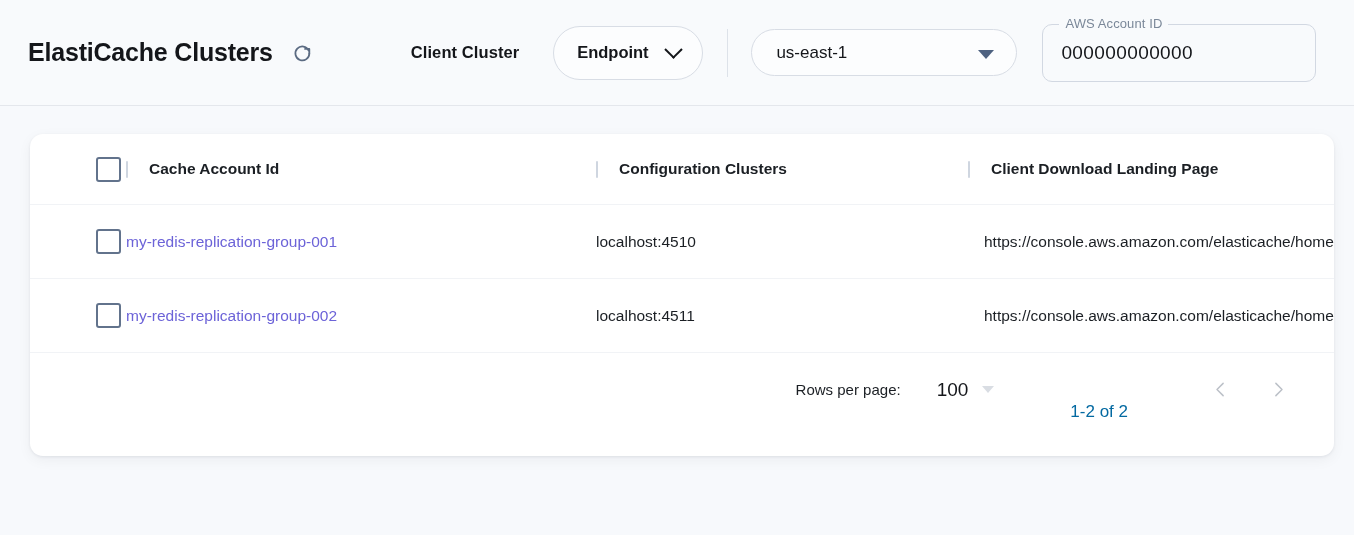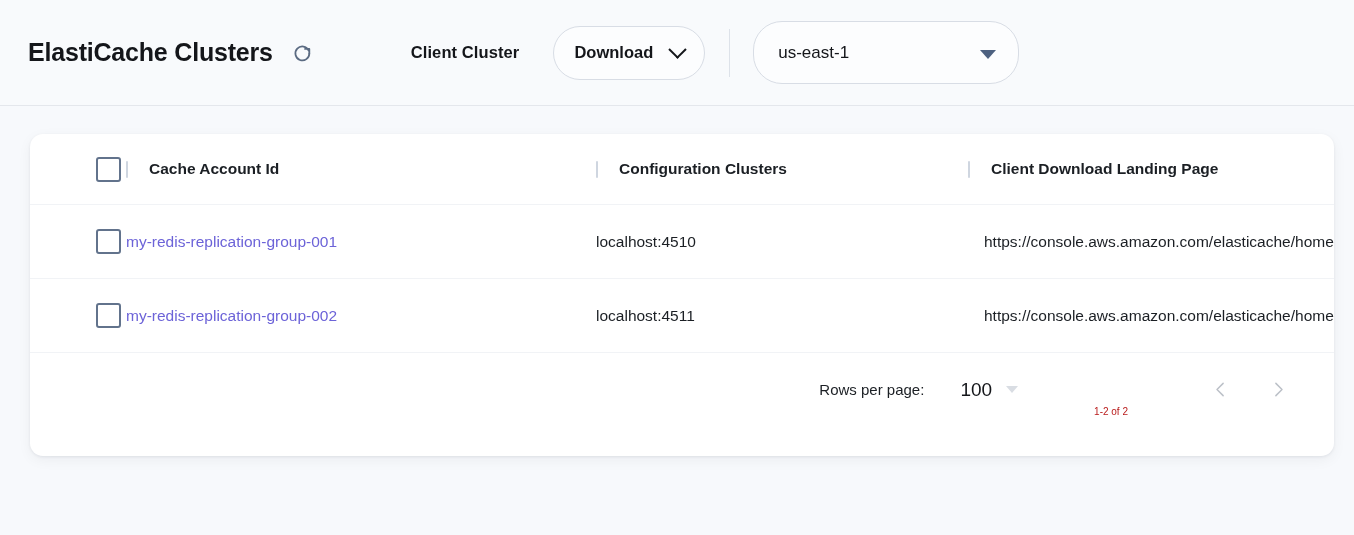--- a/index.html
+++ b/index.html
@@ -73,21 +73,21 @@
   }
   .vdivider {
     width: 1px;
     height: 48px;
     background: #dde2e9;
     margin: 0 23px 0 24px;
   }
   .region-select {
     position: relative;
     width: 266px;
-    height: 63px;
+    height: 47px;
     background: #fcfdfe;
     border: 1px solid #d8dde5;
     border-radius: 29px;
     display: flex; align-items: center;
     padding: 0 24px;
     font-size: 17px;
     color: #14161a;
     cursor: pointer;
   }
   .region-caret {
@@ -237,22 +237,22 @@
     margin-right: 76px;
   }
   .rpp-value { font-size: 19px; color: #14161a; }
   .rpp-caret {
     width: 0; height: 0;
     border-left: 6px solid transparent;
     border-right: 6px solid transparent;
     border-top: 7px solid #d9dde3;
   }
   .range-text {
-    font-size: 10px;
-    color: #b91c1c;
+    font-size: 17px;
+    color: #0369a1;
     margin-right: 70px;
     margin-top: 44px;
   }
   .pg-btn {
     width: 44px; height: 44px;
     display: flex; align-items: center; justify-content: center;
     background: none; border: none; padding: 0;
     cursor: pointer;
     color: #bcc1c8;
   }
@@ -268,31 +268,35 @@
   <button class="refresh-btn">
     <svg width="22" height="22" viewBox="0 0 24 24" fill="none" aria-hidden="true">
       <path d="M20 7.5V12.2M20 7.5h-4.7" stroke="currentColor" stroke-width="1.9" stroke-linecap="round" stroke-linejoin="round"></path>
       <path d="M19.3 9.3A7.6 7.6 0 1 0 20 12.3" stroke="currentColor" stroke-width="1.9" stroke-linecap="round"></path>
     </svg>
   </button>
 
   <div class="create-link">Client Cluster</div>
 
   <div class="actions-btn">
-    <span>Download</span>
+    <span>Endpoint</span>
     <span class="chev-down"></span>
   </div>
 
   <div class="vdivider"></div>
 
   <div class="region-select">
     <span>us-east-1</span>
     <span class="region-caret"></span>
   </div>
 
+  <div class="account-field">
+    <span class="legend">AWS Account ID</span>
+    <span class="account-value">000000000000</span>
+  </div>
 </div>
 
 <div class="content">
   <div class="table-card">
 
     <table>
       <colgroup>
         <col class="c-check">
           <col class="c-id">
           <col class="c-cfg">

